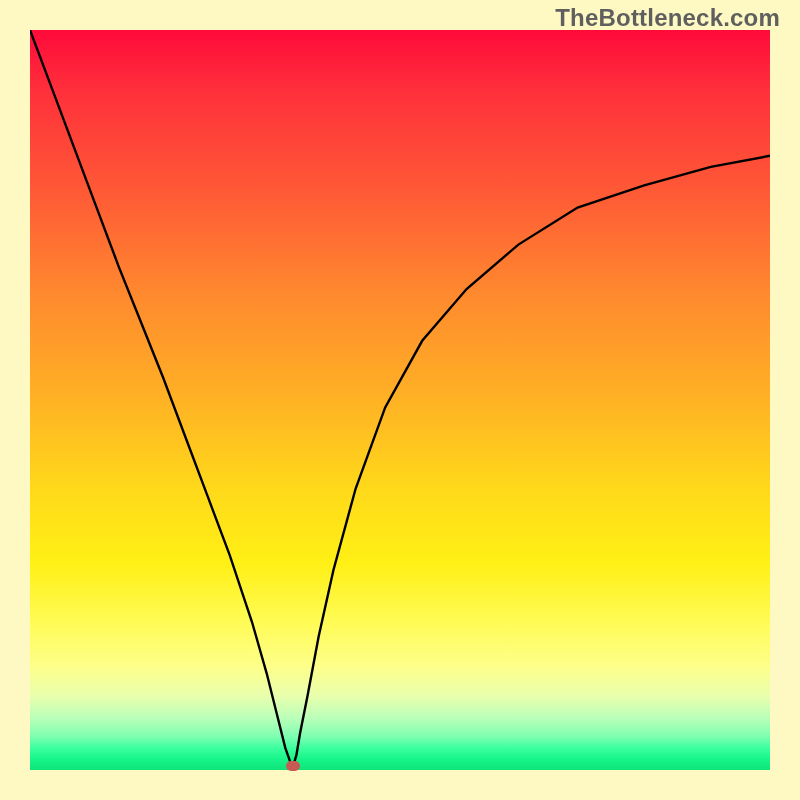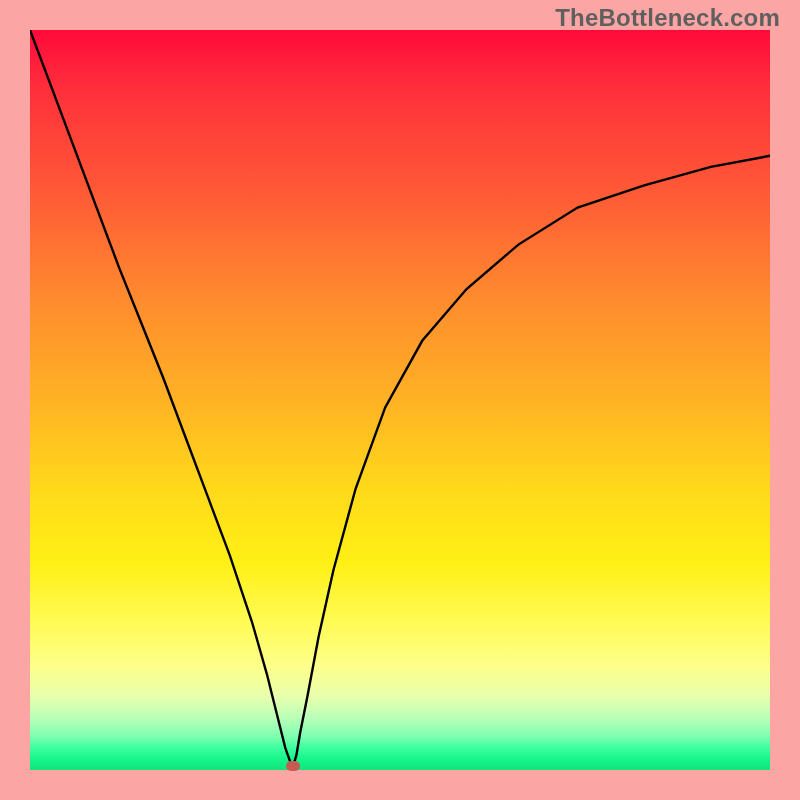--- a/index.html
+++ b/index.html
@@ -1,21 +1,21 @@
 <!DOCTYPE html>
 <html><head>
 <meta charset="utf-8">
 <style>
   * { margin: 0; padding: 0; box-sizing: border-box; }
   html, body { width: 800px; height: 800px; overflow: hidden; background: #000; }
   .frame {
     position: relative;
     width: 800px;
     height: 800px;
-    background: #fca5a5;
+    background: #fef9c3;
   }
   .watermark {
     position: absolute;
     top: 4px;
     right: 20px;
     font-family: Arial, Helvetica, sans-serif;
     font-size: 24px;
     font-weight: 600;
     color: #5f5f5f;
     letter-spacing: 0.2px;

